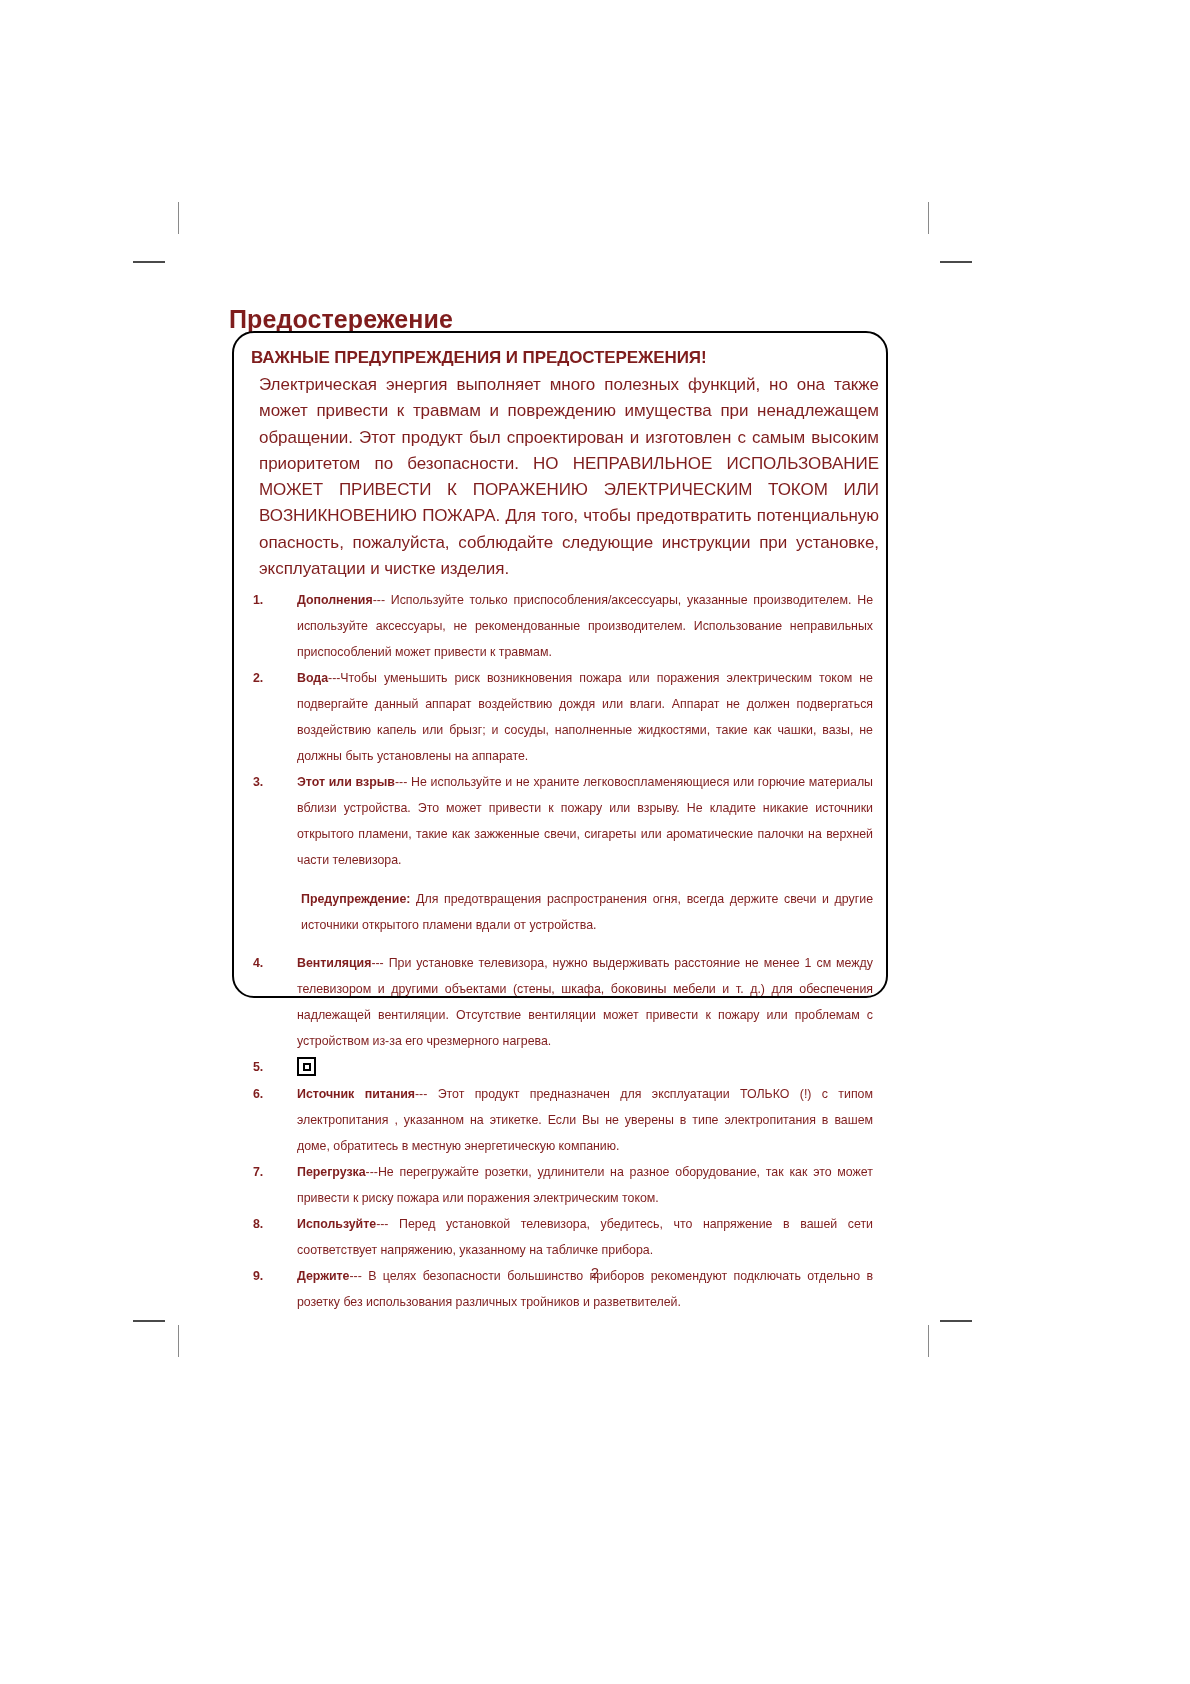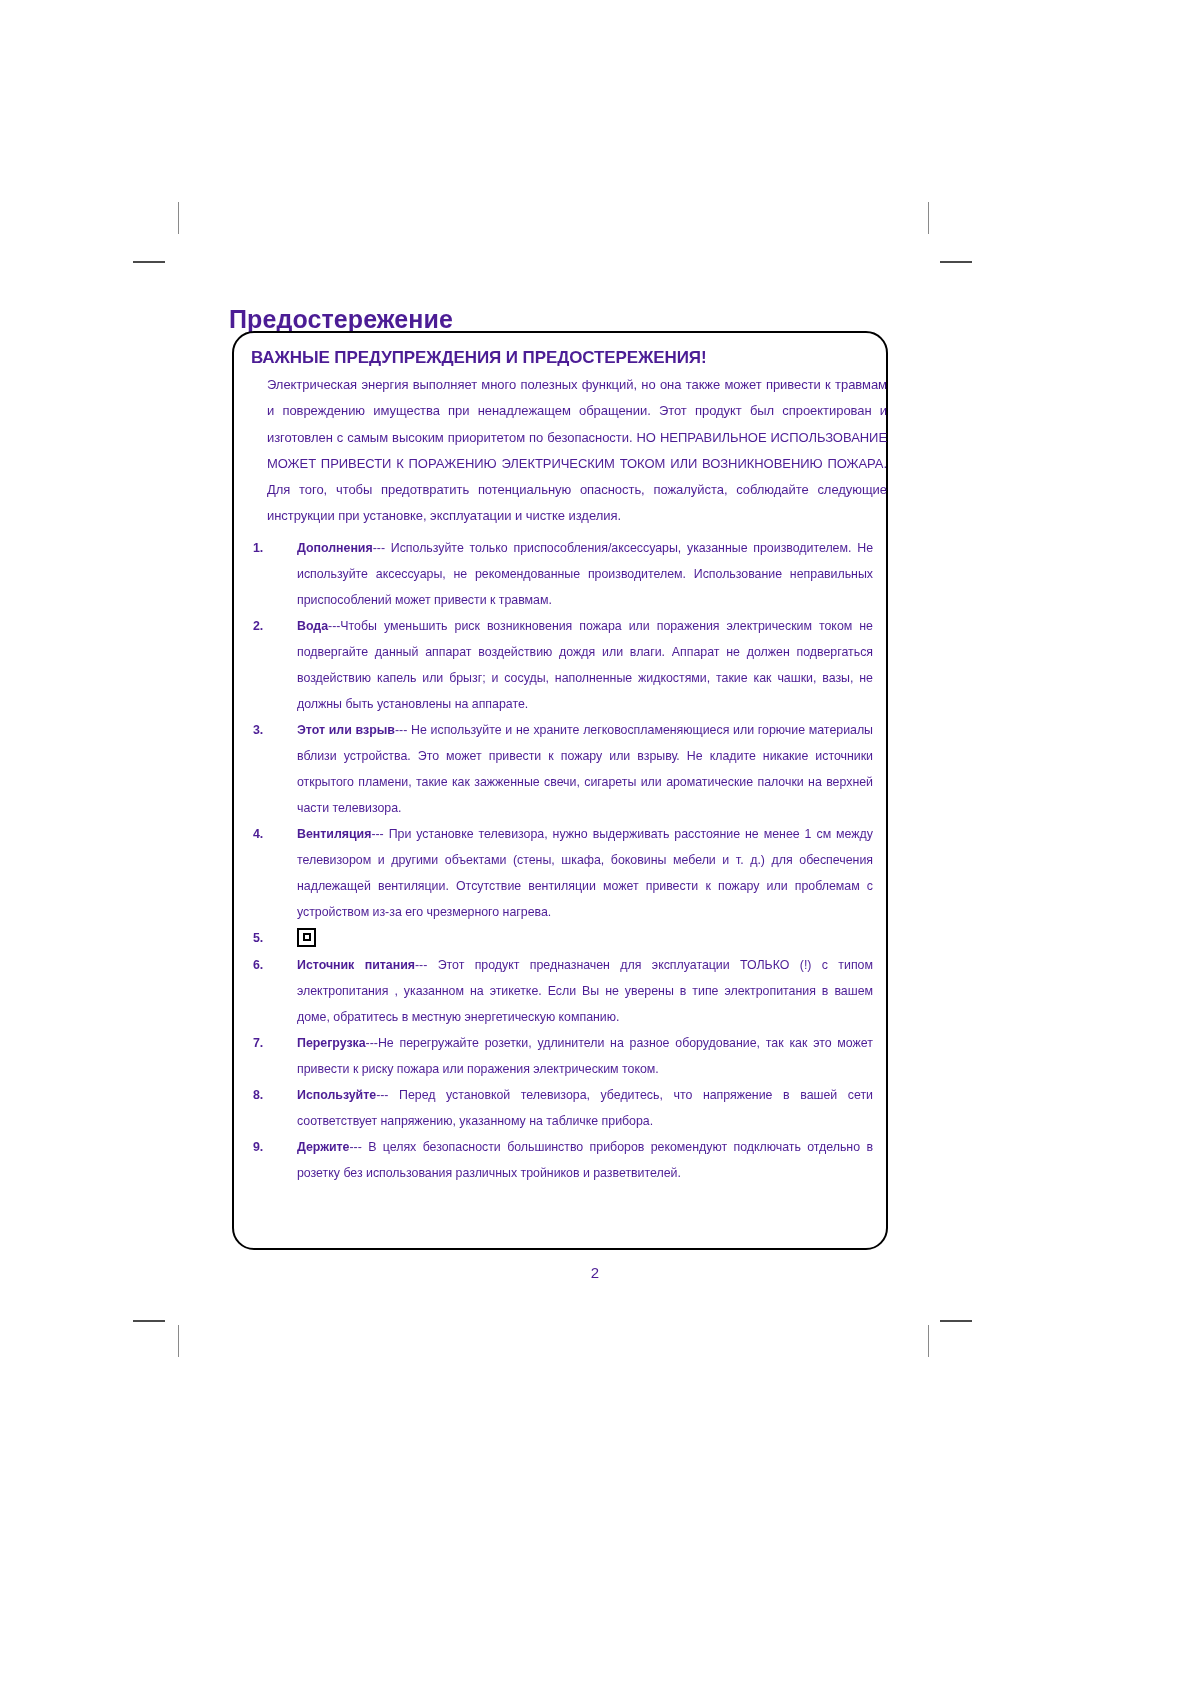--- a/index.html
+++ b/index.html
@@ -6,21 +6,21 @@
     margin: 0;
     padding: 0;
     background: #ffffff;
   }
   .page {
     position: relative;
     width: 1190px;
     height: 1684px;
     background: #ffffff;
     font-family: "Liberation Sans", sans-serif;
-    color: #4c1d95;
+    color: #7f1d1d;
     overflow: hidden;
     border-radius: 6px;
   }
 
   
   .crop-v {
     position: absolute;
     width: 1px;
     background: #8a8a8a;
   }
@@ -47,21 +47,21 @@
     font-weight: bold;
     letter-spacing: 0.1px;
   }
 
   
   .warning-box {
     position: absolute;
     left: 232px;
     top: 331px;
     width: 656px;
-    height: 919px;
+    height: 667px;
     border: 2px solid #000000;
     border-radius: 22px;
     box-sizing: border-box;
   }
   .box-inner {
     position: absolute;
     left: 17px;
     top: 11px;
     width: 622px;
   }
@@ -70,26 +70,26 @@
   .box-heading {
     font-size: 17px;
     font-weight: bold;
     line-height: 27px;
     letter-spacing: -0.1px;
     margin-bottom: 1px;
   }
 
   
   .intro {
-    font-size: 13px;
+    font-size: 17px;
     line-height: 26.3px;
     text-align: justify;
     text-align-last: left;
     letter-spacing: -0.05px;
-    margin: 0 0 5px 16px;
+    margin: 0 0 5px 8px;
     width: 620px;
   }
 
   
   .list {
     margin: 0;
     padding: 0;
     list-style: none;
   }
   .item {
@@ -200,20 +200,23 @@
         <li class="item">
           <span class="num">2.</span>
           <b>Вода</b><span>---Чтобы уменьшить риск возникновения пожара или поражения электрическим током не подвергайте данный аппарат воздействию дождя или влаги. Аппарат не должен подвергаться воздействию капель или брызг; и сосуды, наполненные жидкостями, такие как чашки, вазы, не должны быть установлены на аппарате.</span>
         </li>
 
         <li class="item">
           <span class="num">3.</span>
           <b>Этот или взрыв</b><span>--- Не используйте и не храните легковоспламеняющиеся или горючие материалы вблизи устройства. Это может привести к пожару или взрыву. Не кладите никакие источники открытого пламени, такие как зажженные свечи, сигареты или ароматические палочки на верхней части телевизора.</span>
         </li>
 
+        <p class="sub-note">
+          <b>Предупреждение:</b><span> Для предотвращения распространения огня, всегда держите свечи и другие источники открытого пламени вдали от устройства.</span>
+        </p>
 
         <li class="item">
           <span class="num">4.</span>
           <b>Вентиляция</b><span>--- При установке телевизора, нужно выдерживать расстояние не менее 1 см между телевизором и другими объектами (стены, шкафа, боковины мебели и т. д.) для обеспечения надлежащей вентиляции. Отсутствие вентиляции  может привести к пожару или проблемам с устройством из-за его чрезмерного нагрева.</span>
         </li>
 
         <li class="item bigger">
           <span class="num">5.</span>
           <span class="class2-symbol"></span>
         </li>

